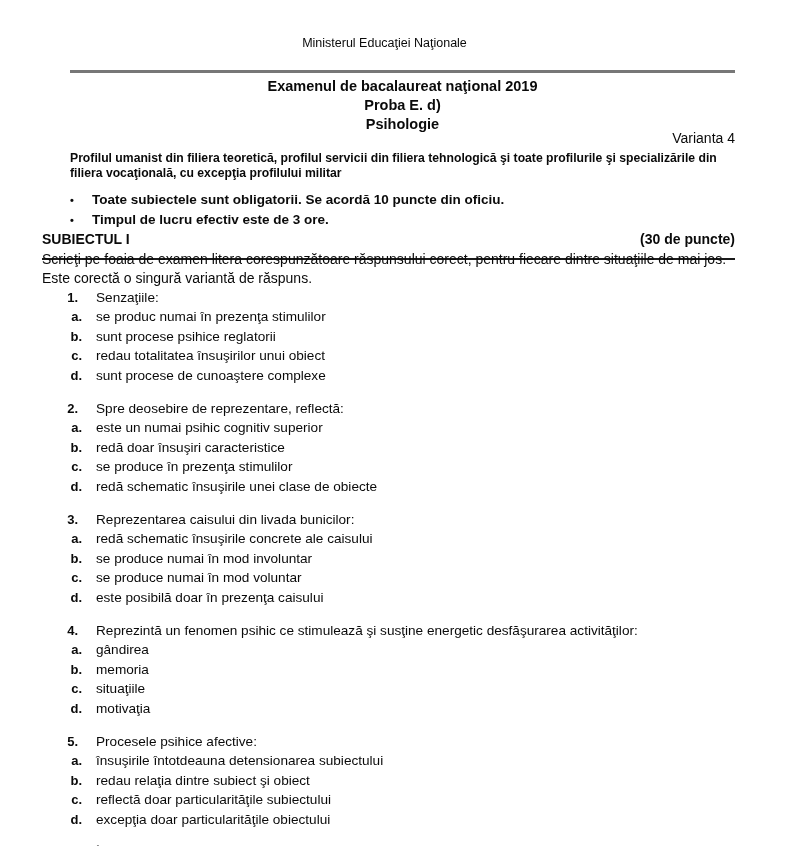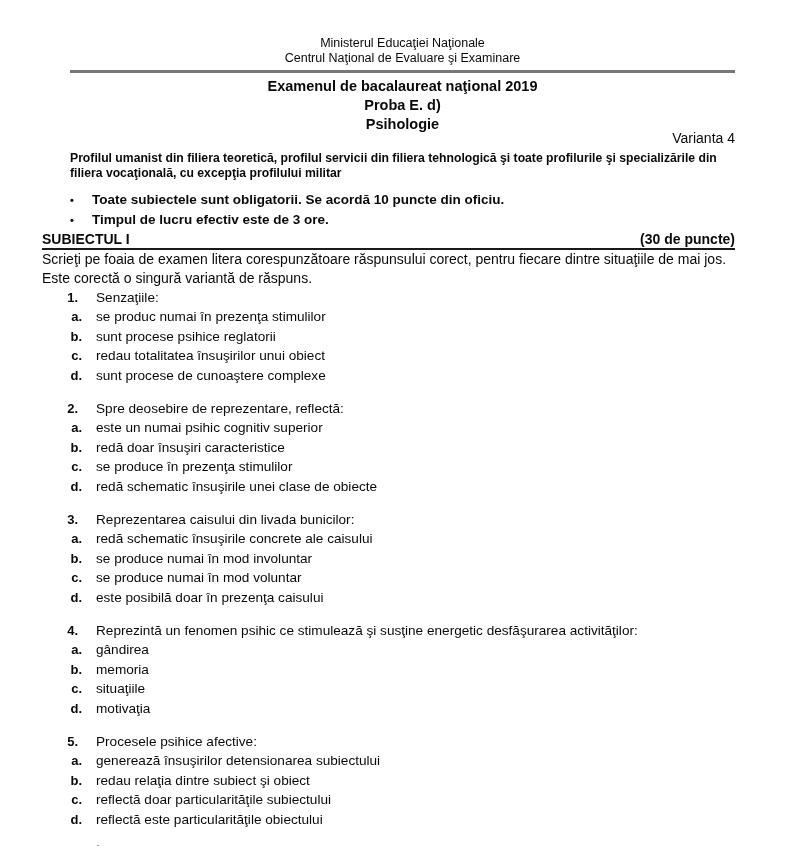--- a/index.html
+++ b/index.html
@@ -19,21 +19,21 @@
   .page {
     position: relative;
     width: 807px;
     height: 846px;
     box-sizing: border-box;
   }
 
   
   .inst-header {
     position: absolute;
-    left: 70px;
+    left: 52px;
     top: 36px;
     width: 665px;
     text-align: center;
     font-size: 12.5px;
     line-height: 15px;
   }
   .inst-header .line {
     display: block;
     white-space: nowrap;
   }
@@ -106,21 +106,21 @@
     position: absolute;
     left: 42px;
     top: 231px;
     width: 693px;
     display: flex;
     justify-content: space-between;
     align-items: baseline;
     font-weight: bold;
     font-size: 14px;
     border-bottom: 2px solid #1a1a1a;
-    padding-bottom: 1px;
+    padding-bottom: 11px;
   }
 
   .subject-intro {
     position: absolute;
     left: 42px;
     top: 250px;
     width: 696px;
     font-size: 14px;
     line-height: 18.5px;
     text-align: left;
@@ -176,21 +176,20 @@
     text-align-last: justify;
   }
 </style>
 </head>
 <body>
 
 <div class="page">
 
   <div class="inst-header">
     <span class="line">Ministerul Educaţiei Naţionale</span>
-    <span class="line">Centrul Naţional de Evaluare şi Examinare</span>
   </div>
 
   <div class="header-rule"></div>
 
   <div class="title-block">
     <span class="tline">Examenul de bacalaureat naţional 2019</span>
     <span class="tline">Proba E. d)</span>
     <span class="tline">Psihologie</span>
   </div>
 
@@ -305,33 +304,33 @@
           <span class="opt-text">motivaţia</span>
         </div>
       </div>
       <div class="question">
         <div class="q-row">
           <span class="q-marker">5.</span>
           <span class="q-stem">Procesele psihice afective:</span>
         </div>
         <div class="opt-row">
           <span class="opt-marker">a.</span>
-          <span class="opt-text">generează însuşirilor detensionarea subiectului</span>
+          <span class="opt-text">însuşirile întotdeauna detensionarea subiectului</span>
         </div>
         <div class="opt-row">
           <span class="opt-marker">b.</span>
           <span class="opt-text">redau relaţia dintre subiect şi obiect</span>
         </div>
         <div class="opt-row">
           <span class="opt-marker">c.</span>
           <span class="opt-text">reflectă doar particularităţile subiectului</span>
         </div>
         <div class="opt-row">
           <span class="opt-marker">d.</span>
-          <span class="opt-text">reflectă este particularităţile obiectului</span>
+          <span class="opt-text">excepţia doar particularităţile obiectului</span>
         </div>
       </div>
       <div class="question">
         <div class="q-row">
           <span class="q-marker">6.</span>
           <span class="q-stem q-stem-lines">
             <span class="sline">În sala de lectură a bibliotecii, unde Irina este cufundată în studiu, aceasta îşi orientează</span>
           </span>
         </div>
       </div>

